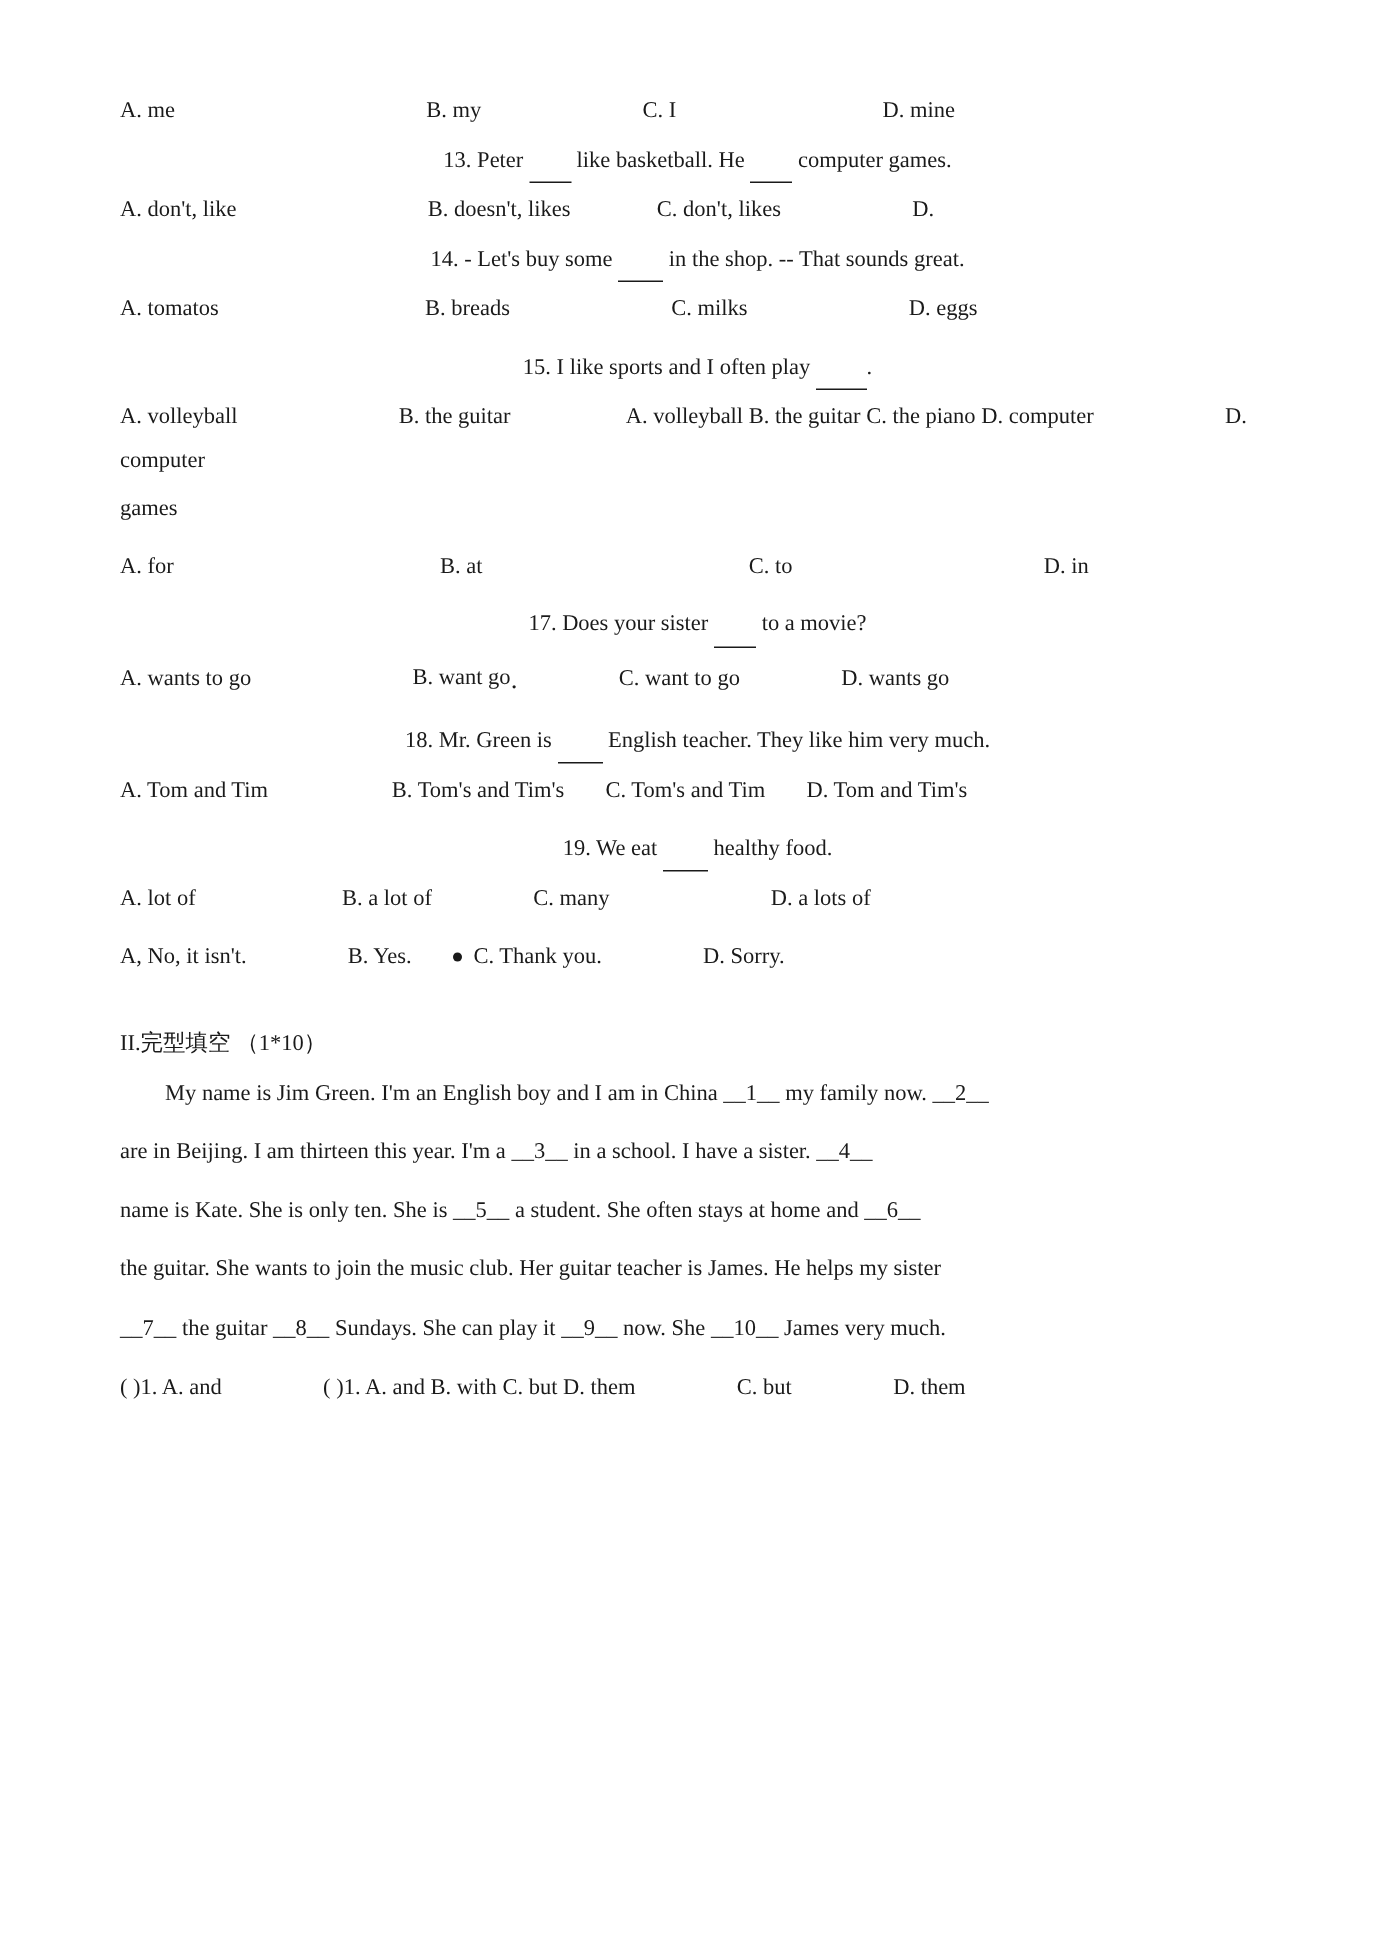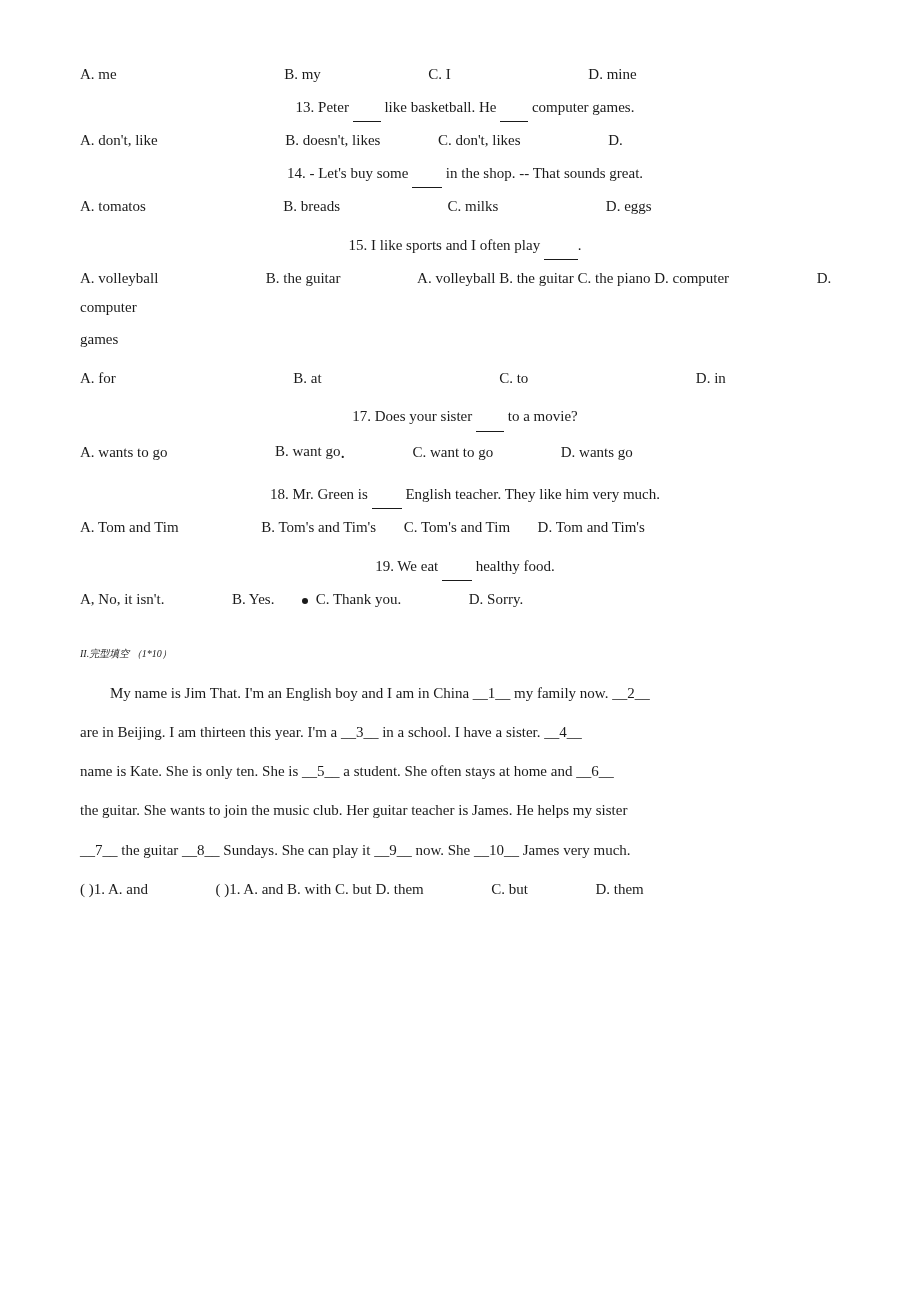--- a/index.html
+++ b/index.html
@@ -25,24 +25,23 @@
     .options-line {
       margin-bottom: 4px;
       line-height: 1.9;
     }
     .options-line-wrap {
       margin-bottom: 10px;
       line-height: 1.9;
     }
     .section-title {
       margin-top: 30px;
-      margin-bottom: 16px;
-      font-size: 10px;
+      margin-bottom: 4px;
+      font-size: 15px;
       font-weight: normal;
-      font-style: italic;
     }
     .passage-indent {
       text-indent: 2em;
       margin-bottom: 10px;
       line-height: 1.95;
     }
     .passage-continued {
       margin-bottom: 10px;
       line-height: 1.95;
       font-family: Liberation Serif, serif;
@@ -151,38 +150,47 @@
     <span>B. Tom's and Tim's</span>
     <span style="display:inline-block;min-width:20px;"></span>
     <span>C. Tom's and Tim</span>
     <span style="display:inline-block;min-width:20px;"></span>
     <span>D. Tom and Tim's</span>
   </div>
 
   <div class="question-line">
     <span>19. We eat <span class="blank">&nbsp;&nbsp;&nbsp;&nbsp;&nbsp;&nbsp;&nbsp;&nbsp;</span> healthy food.</span>
   </div>
+  <div class="options-line-wrap">
+    <span>A. lot of</span>
+    <span style="display:inline-block;min-width:90px;"></span>
+    <span>B. a lot of</span>
+    <span style="display:inline-block;min-width:60px;"></span>
+    <span>C. many</span>
+    <span style="display:inline-block;min-width:100px;"></span>
+    <span>D. a lots of</span>
+  </div>
 
   <div class="options-line-wrap">
     <span>A, No, it isn't.</span>
     <span style="display:inline-block;min-width:60px;"></span>
     <span>B. Yes.</span>
     <span style="display:inline-block;min-width:20px;"></span>
     <span style="display:inline-block;width:6px;height:6px;background:#1a1a1a;border-radius:50%;vertical-align:middle;margin-right:4px;"></span>
     <span>C. Thank you.</span>
     <span style="display:inline-block;min-width:60px;"></span>
     <span>D. Sorry.</span>
   </div>
 
   <div class="section-title">
     <span>II.完型填空  （1*10）</span>
   </div>
 
   <div class="passage-indent">
-    <span>My name is Jim That. I'm an English boy and I am in China __1__ my family now. __2__</span>
+    <span>My name is Jim Green. I'm an English boy and I am in China __1__ my family now. __2__</span>
   </div>
   <div class="passage-continued">
     <span>are in Beijing. I am thirteen this year. I'm a __3__ in a school. I have a sister. __4__</span>
   </div>
   <div class="passage-continued">
     <span>name is Kate. She is only ten. She is __5__ a student. She often stays at home and __6__</span>
   </div>
   <div class="passage-continued">
     <span>the guitar. She wants to join the music club. Her guitar teacher is James. He helps my sister</span>
   </div>

